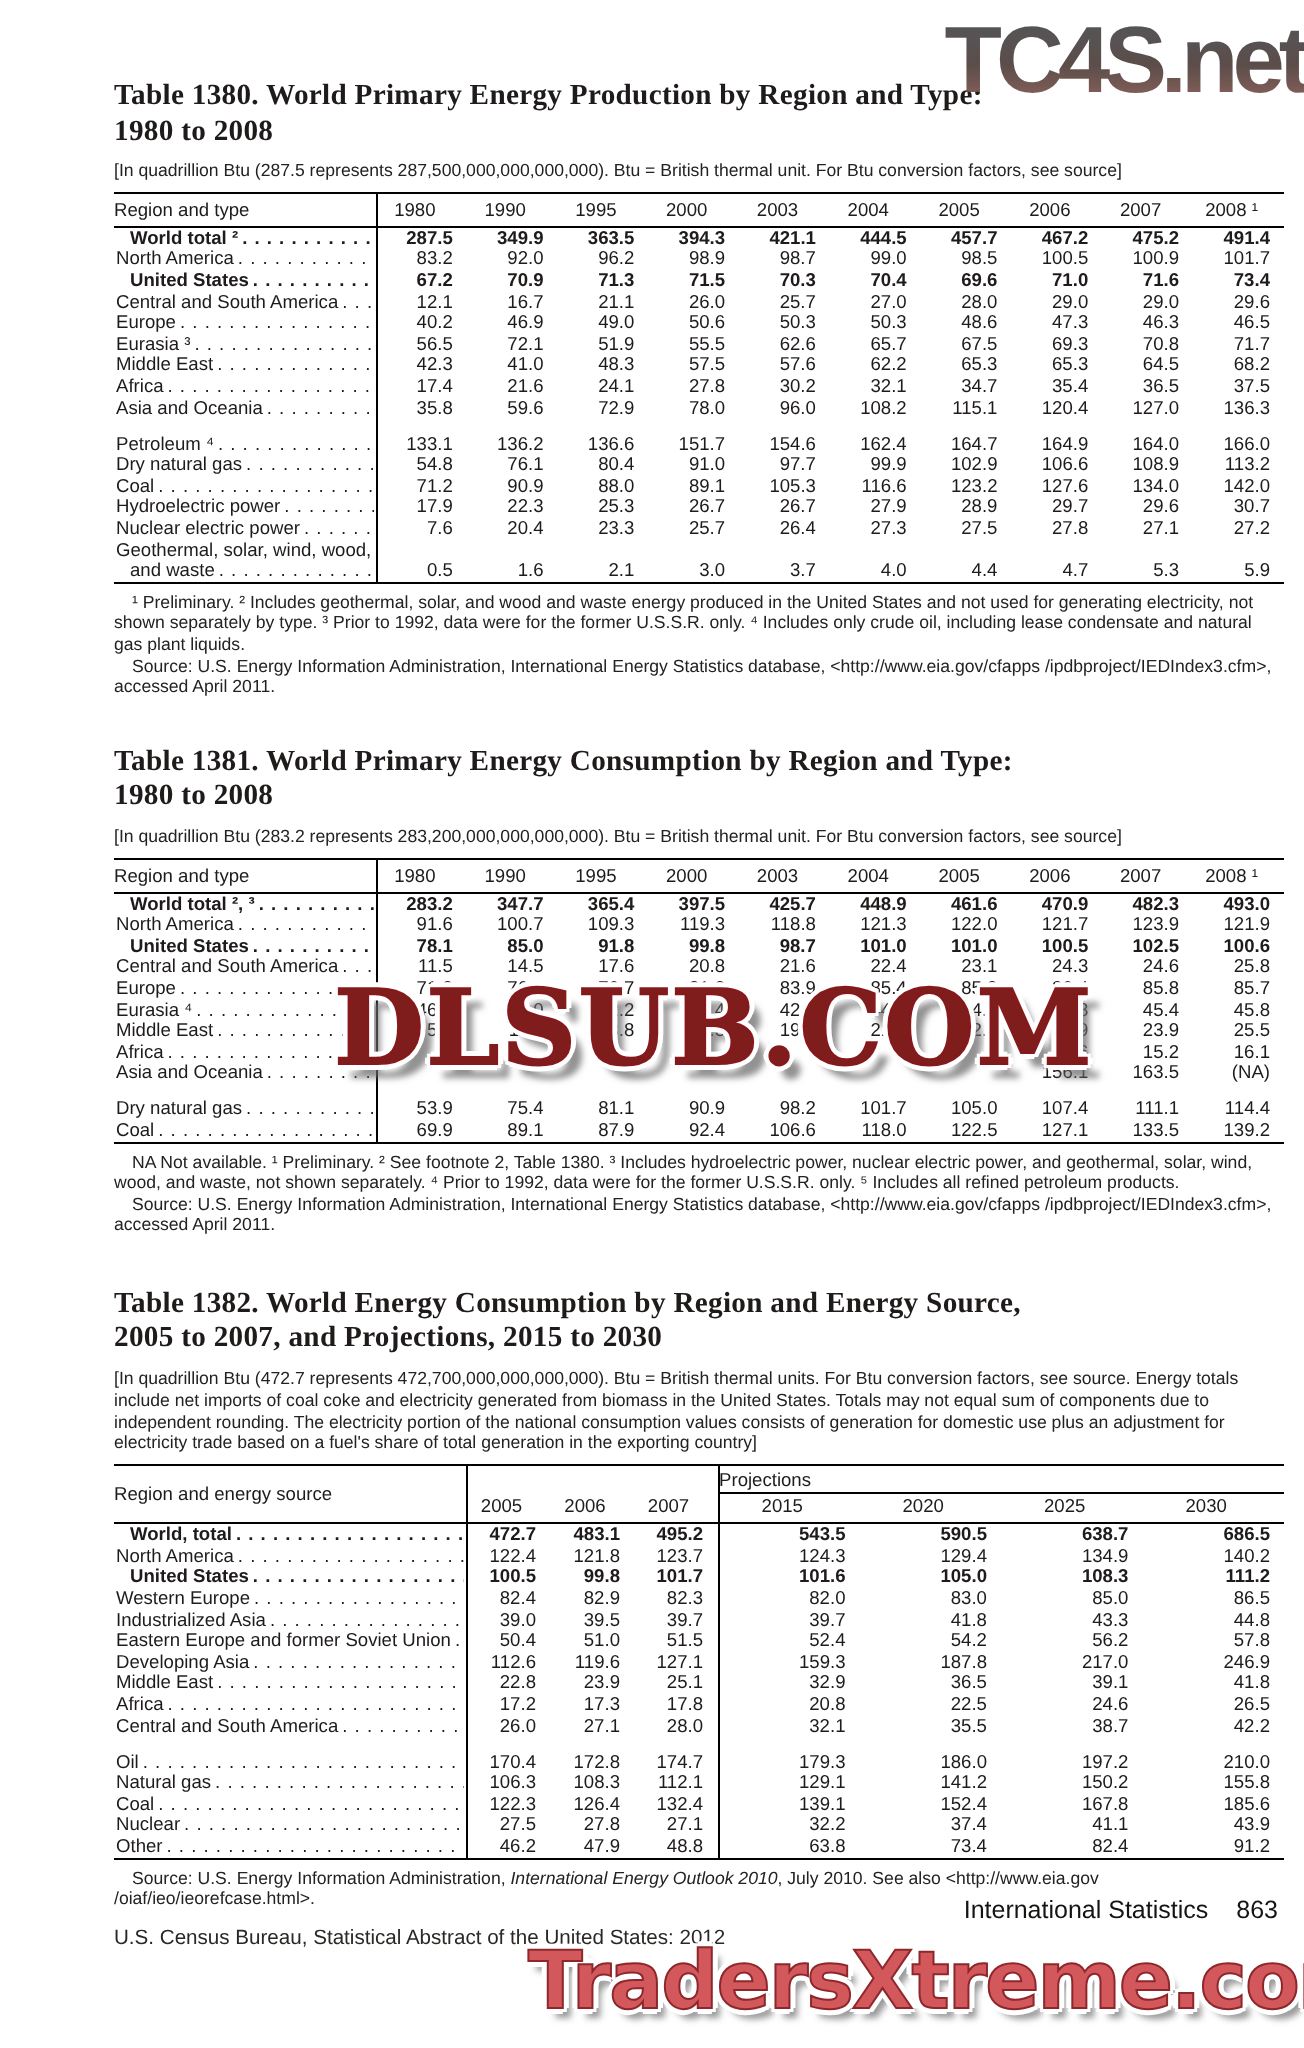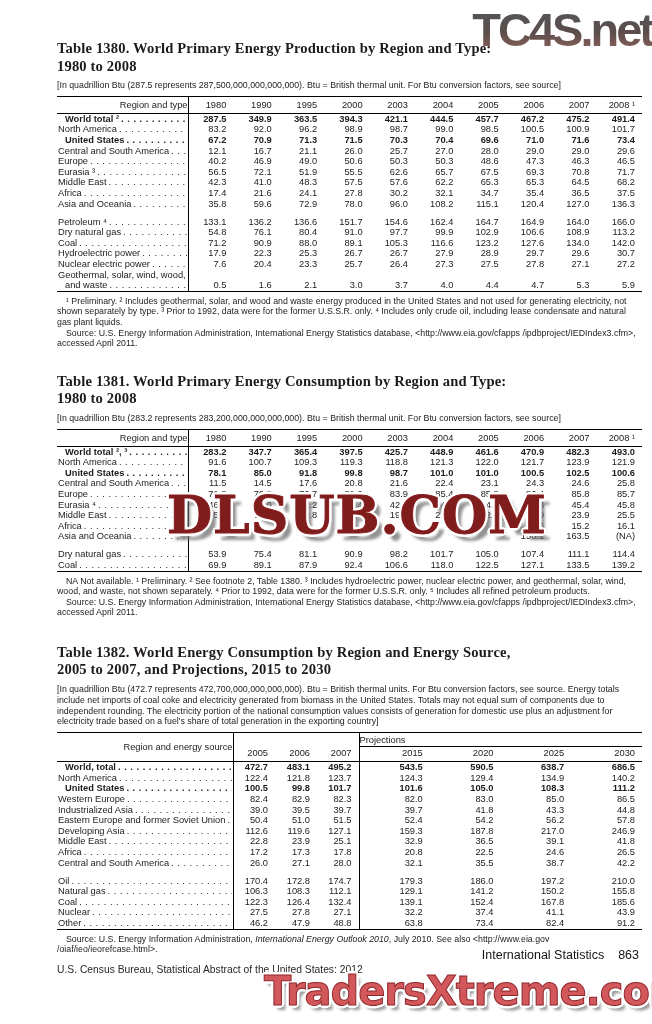--- a/index.html
+++ b/index.html
@@ -9,22 +9,22 @@
   .page{padding:40px 0 0 57px;position:relative}
 
   .tbl-title{font-family:"Liberation Serif",serif;font-weight:bold;font-size:14.6px;
              line-height:17.5px;letter-spacing:.15px;width:575px}
   .bracket{font-size:8.8px;line-height:10.8px;margin:5px 0 5px;width:585px;color:#242220}
 
   table{border-collapse:collapse;width:585px;table-layout:fixed;font-size:9.3px;
         border-top:1.4px solid #000;border-bottom:1.8px solid #000}
   thead{border-bottom:1.8px solid #000}
   th{font-weight:normal}
-  .lbl-h{text-align:right;vertical-align:middle;font-size:9.3px;border-right:1px solid #000}
-  .yr{text-align:right;padding:3px 7px 3px 0;font-size:9.3px}
+  .lbl-h{text-align:left;vertical-align:middle;font-size:9.3px;border-right:1px solid #000}
+  .yr{padding:3px 7px 3px 0;font-size:9.3px}
   tbody td{height:10.6px;line-height:10.6px;padding:0;vertical-align:bottom}
   td.num{text-align:right;padding-right:7px}
   td.lbl{border-right:1px solid #000;overflow:hidden}
   td.lbl .cellwrap{display:flex;align-items:center}
   td.lbl .t{flex:none;white-space:nowrap;padding-left:1px}
   td.lbl .dots{flex:1;overflow:hidden;white-space:nowrap;margin-left:2px;margin-right:1px}
   td.lbl .dots::before{content:". . . . . . . . . . . . . . . . . . . . . . . . . . . . . . . . . . . . . . . . . . . . . .";letter-spacing:.5px}
   td.lbl .dots.nd::before{content:""}
   tr.b{font-weight:bold}
   tr.ind .t{padding-left:8px}

